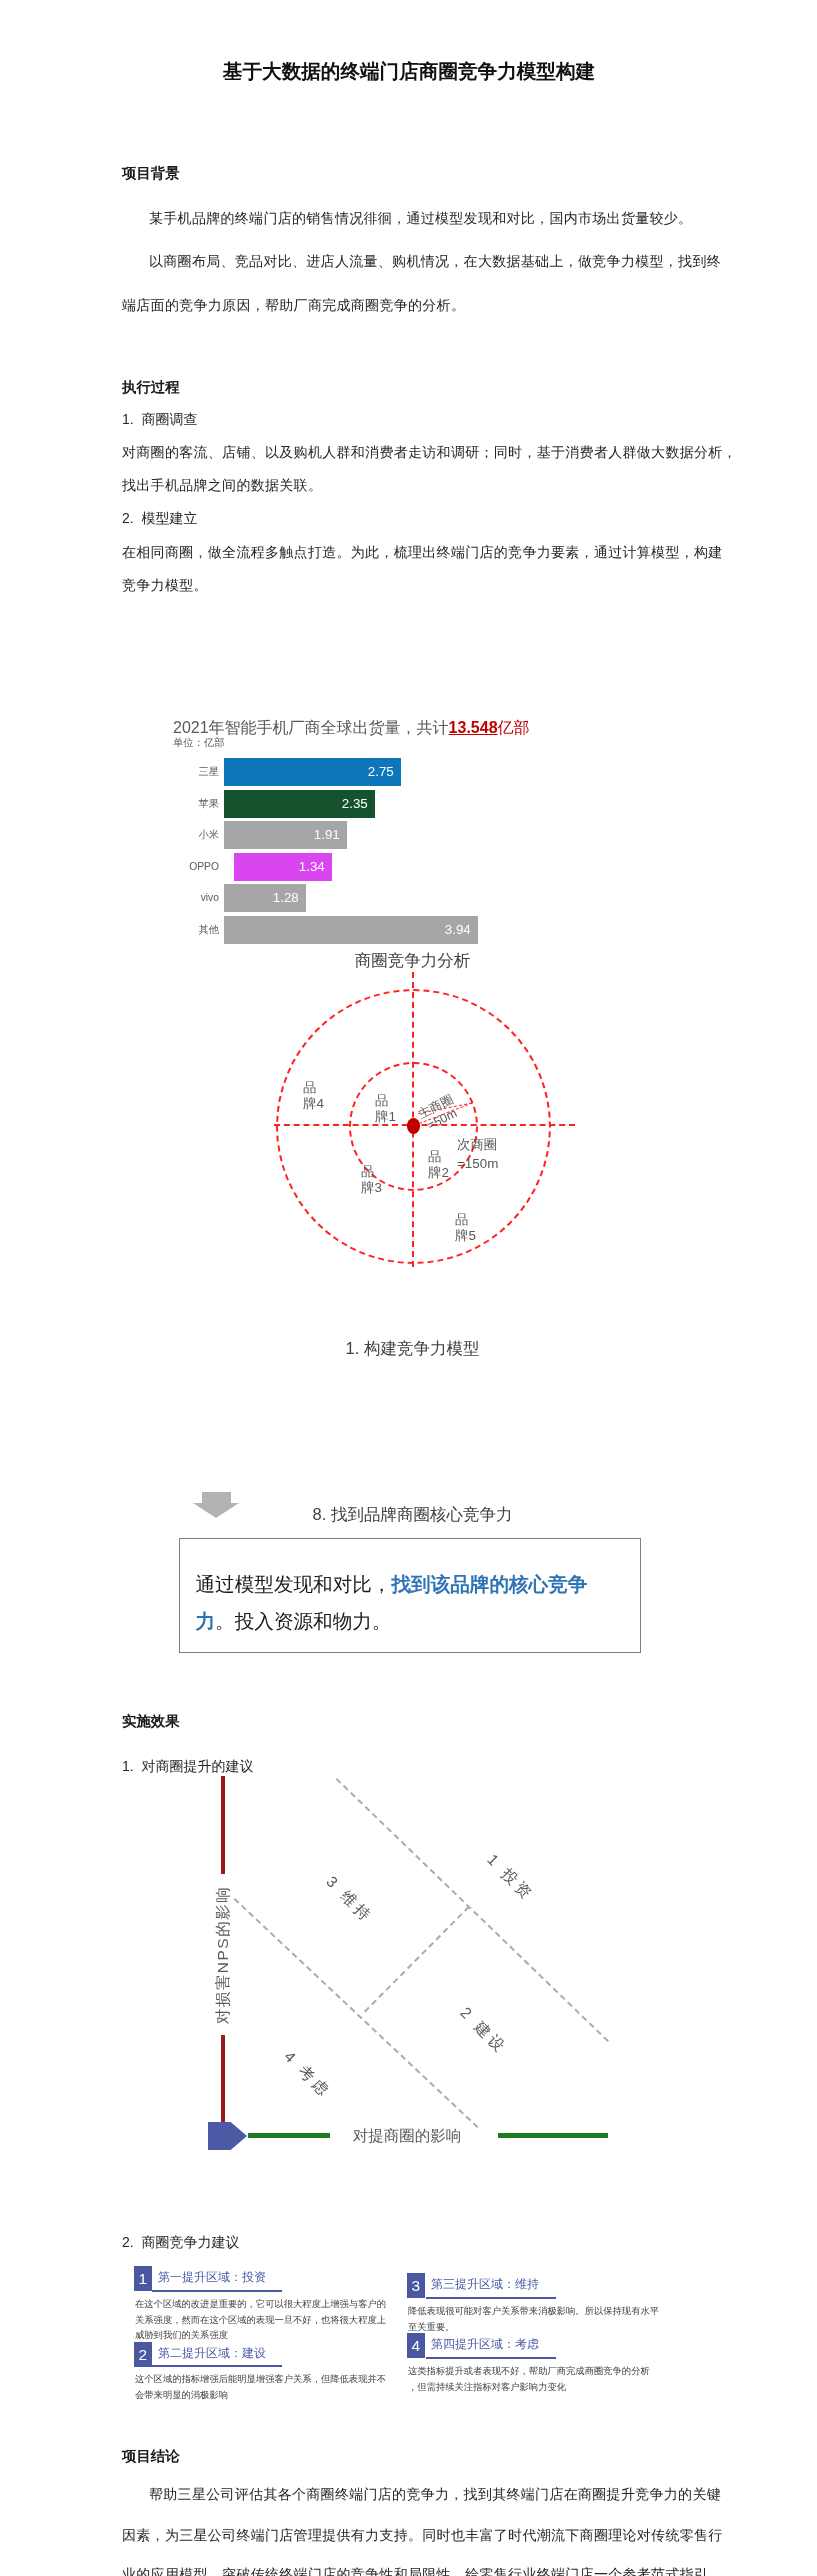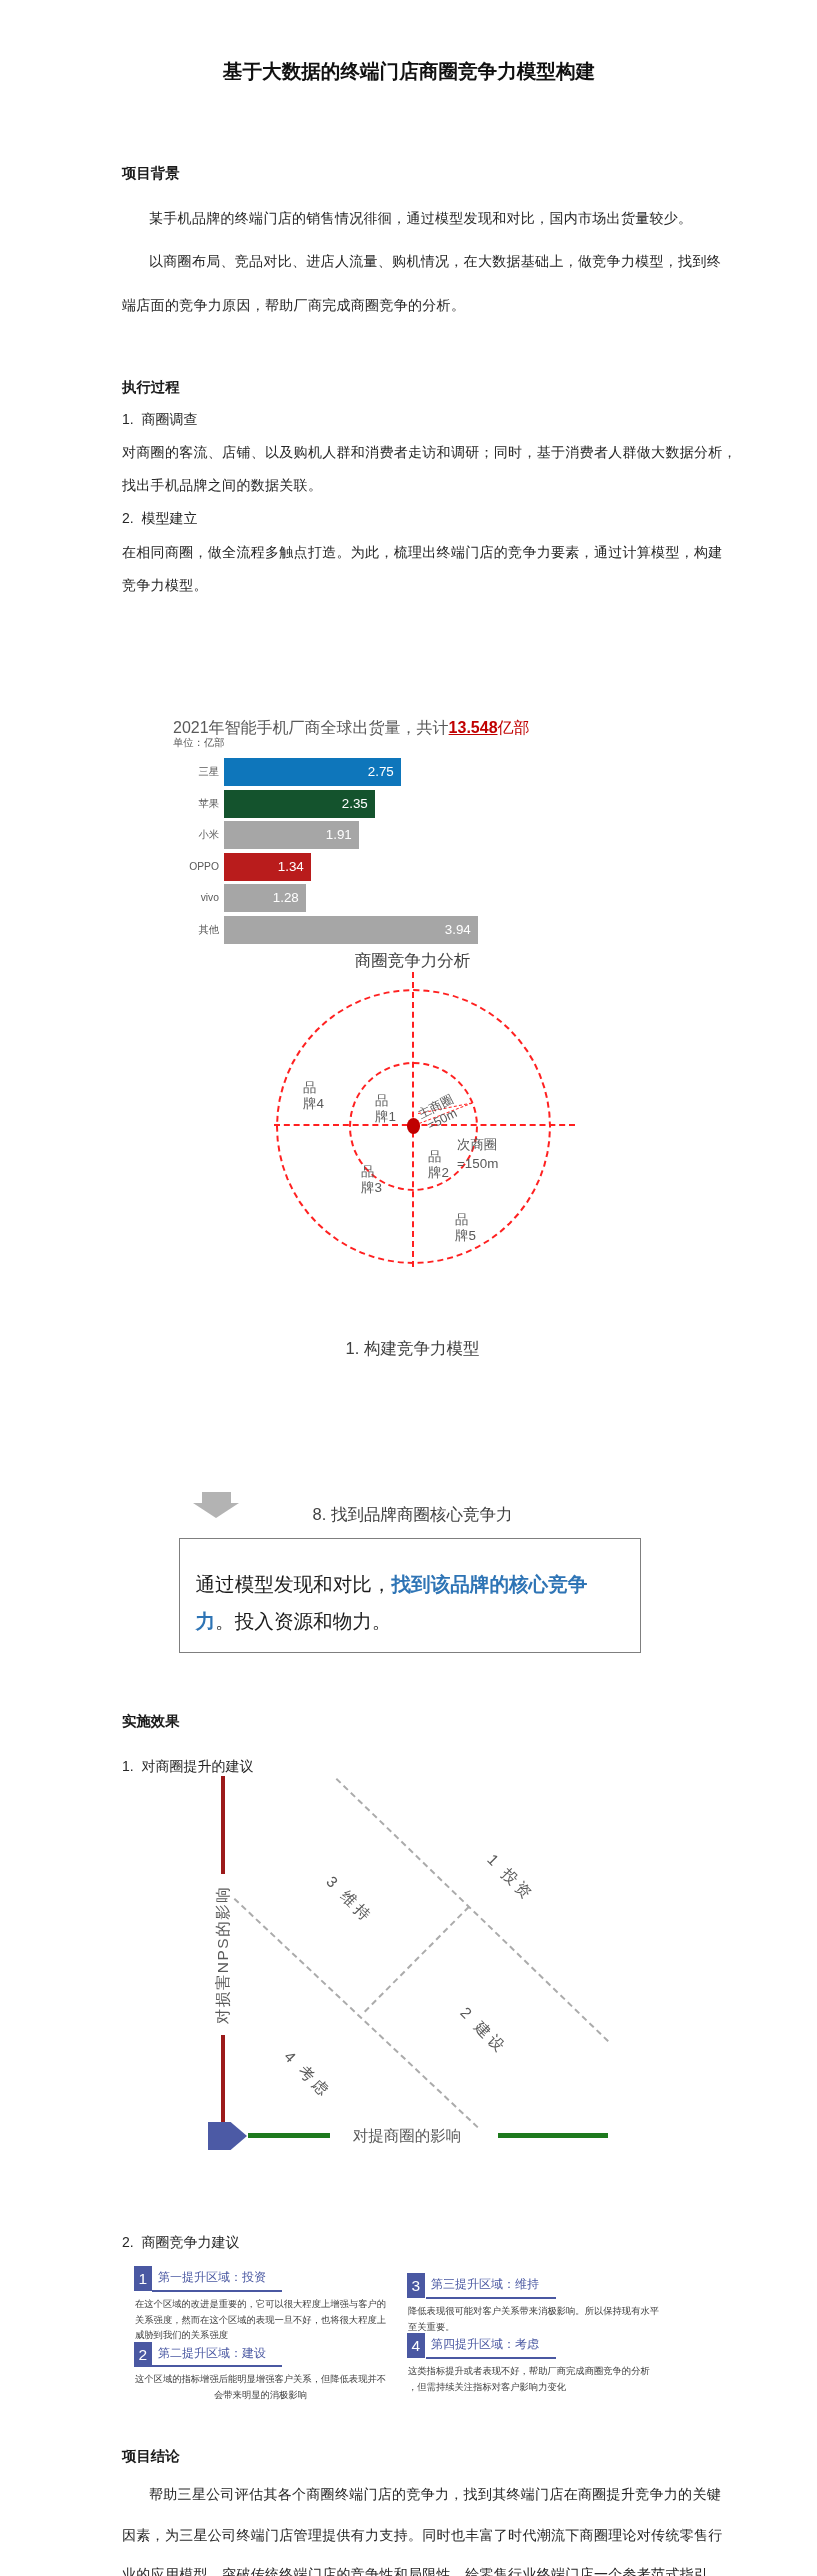--- a/index.html
+++ b/index.html
@@ -64,24 +64,24 @@
   </div>
   <div class="abs chart-unit" style="left:173px;top:736px;">单位：亿部</div>
 
   <div class="abs bar-label" style="left:155px;top:758px;">三星</div>
   <div class="abs bar" style="left: 224px; top: 758px; width: 177px; background: rgb(14, 118, 187);"><span>2.75</span></div>
 
   <div class="abs bar-label" style="left:155px;top:790px;">苹果</div>
   <div class="abs bar" style="left: 224px; top: 790px; width: 151px; background: #14532d;"><span>2.35</span></div>
 
   <div class="abs bar-label" style="left:155px;top:821px;">小米</div>
-  <div class="abs bar" style="left: 224px; top: 821px; width: 135px; background: rgb(166, 166, 166);"><span>1.91</span></div>
+  <div class="abs bar" style="left: 224px; top: 821px; width: 123px; background: rgb(166, 166, 166);"><span>1.91</span></div>
 
   <div class="abs bar-label" style="left:155px;top:853px;">OPPO</div>
-  <div class="abs bar" style="left: 224px; top: 853px; width: 87px; background: #b91c1c;"><span>1.34</span></div>
+  <div class="abs bar" style="left: 234px; top: 853px; width: 98px; background: #d946ef;"><span>1.34</span></div>
 
   <div class="abs bar-label" style="left:155px;top:884px;">vivo</div>
   <div class="abs bar" style="left: 224px; top: 884px; width: 82px; background: rgb(166, 166, 166);"><span>1.28</span></div>
 
   <div class="abs bar-label" style="left:155px;top:916px;">其他</div>
   <div class="abs bar" style="left: 224px; top: 916px; width: 254px; background: rgb(166, 166, 166);"><span>3.94</span></div>
 
   <div class="abs fig-title" style="left:258px;top:950px;">商圈竞争力分析</div>
 
   <div class="abs rdash-v" style="left:412px;top:972px;height:295px;"></div>
@@ -154,21 +154,21 @@
   <div class="abs blk-title" style="left:431px;top:2276px;">第三提升区域：维持</div>
   <div class="abs blk-underline" style="left:426px;top:2297px;width:130px;"></div>
   <div class="abs blk-body" style="left:408px;top:2304px;">
     <div>降低表现很可能对客户关系带来消极影响。所以保持现有水平</div>
     <div>至关重要。</div>
   </div>
 
   <div class="abs num-sq" style="left:134px;top:2342px;">2</div>
   <div class="abs blk-title" style="left:158px;top:2345px;">第二提升区域：建设</div>
   <div class="abs blk-underline" style="left:152px;top:2365px;width:130px;"></div>
-  <div class="abs blk-body" style="left:135px;top:2372px;text-align:center;">
+  <div class="abs blk-body" style="left:135px;top:2372px;">
     <div>这个区域的指标增强后能明显增强客户关系，但降低表现并不</div>
     <div>会带来明显的消极影响</div>
   </div>
 
   <div class="abs num-sq" style="left:407px;top:2333px;">4</div>
   <div class="abs blk-title" style="left:431px;top:2336px;">第四提升区域：考虑</div>
   <div class="abs blk-underline" style="left:426px;top:2357px;width:130px;"></div>
   <div class="abs blk-body" style="left:408px;top:2364px;">
     <div>这类指标提升或者表现不好，帮助厂商完成商圈竞争的分析</div>
     <div>，但需持续关注指标对客户影响力变化</div>

